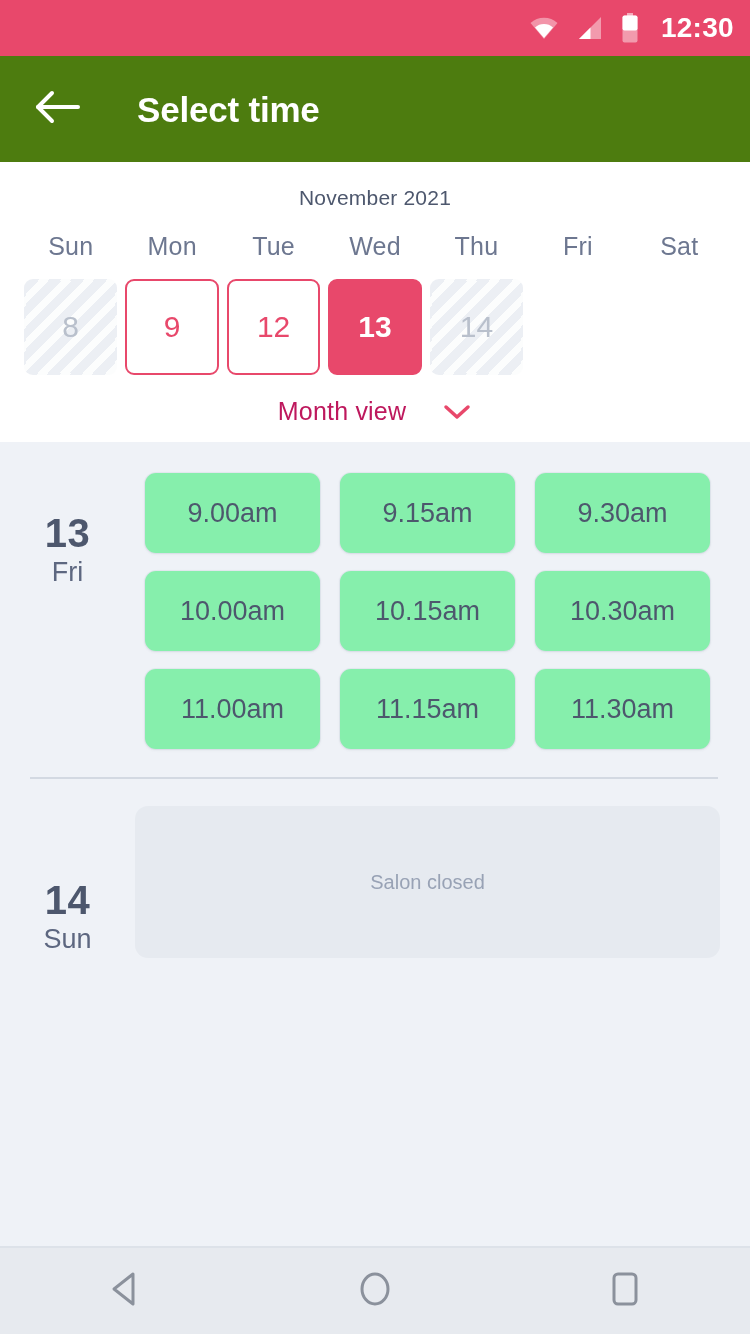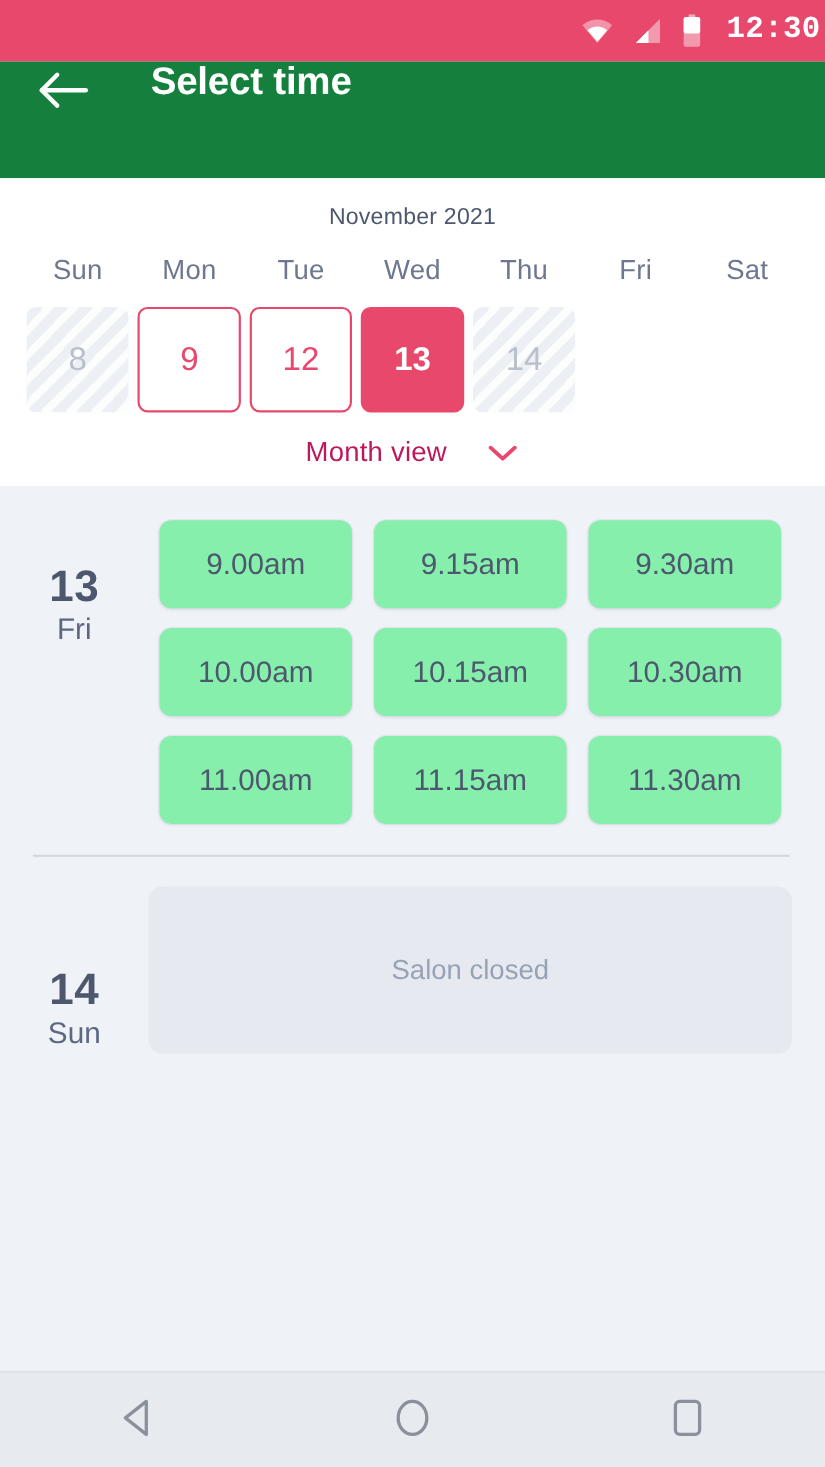--- a/index.html
+++ b/index.html
@@ -24,23 +24,22 @@
     background: #eff2f7;
   }
 
   
   .statusbar {
     height: 56px;
     background: #e8486b;
     display: flex;
     align-items: center;
     justify-content: flex-end;
-    padding-right: 4px;
-    flex: 0 0 auto;
-    font-family: Liberation Mono, monospace;
+    padding-right: 16px;
+    flex: 0 0 auto;
   }
   .status-icons {
     display: flex;
     align-items: center;
     gap: 17px;
   }
   .ico-wifi { width: 30px; height: 26px; position: relative; }
   .ico-signal { width: 28px; height: 28px; position: relative; }
   .ico-batt { width: 18px; height: 30px; position: relative; }
   .status-time {
@@ -48,23 +47,23 @@
     font-size: 28px;
     font-weight: bold;
     letter-spacing: 0.3px;
     margin-left: 5px;
     line-height: 1;
   }
 
   
   .appbar {
     height: 106px;
-    background: #15803d;
-    display: flex;
-    align-items: flex-start;
+    background: #4d7c0f;
+    display: flex;
+    align-items: center;
     padding: 0 30px;
     flex: 0 0 auto;
   }
   .back-btn {
     width: 56px;
     height: 56px;
     display: flex;
     align-items: center;
     justify-content: center;
     cursor: pointer;
@@ -217,21 +216,21 @@
   .closed-group { padding-top: 18px; }
   .closed-box {
     flex: 1 1 auto;
     margin: 9px 30px 9px 0;
     height: 152px;
     background: #e6eaf0;
     border-radius: 13px;
     display: flex;
     align-items: center;
     justify-content: center;
-    font-size: 25px;
+    font-size: 20px;
     color: #98a2b5;
   }
 
   
   .navbar {
     height: 88px;
     background: #e7eaef;
     border-top: 2px solid #dde2e9;
     display: flex;
     align-items: center;

